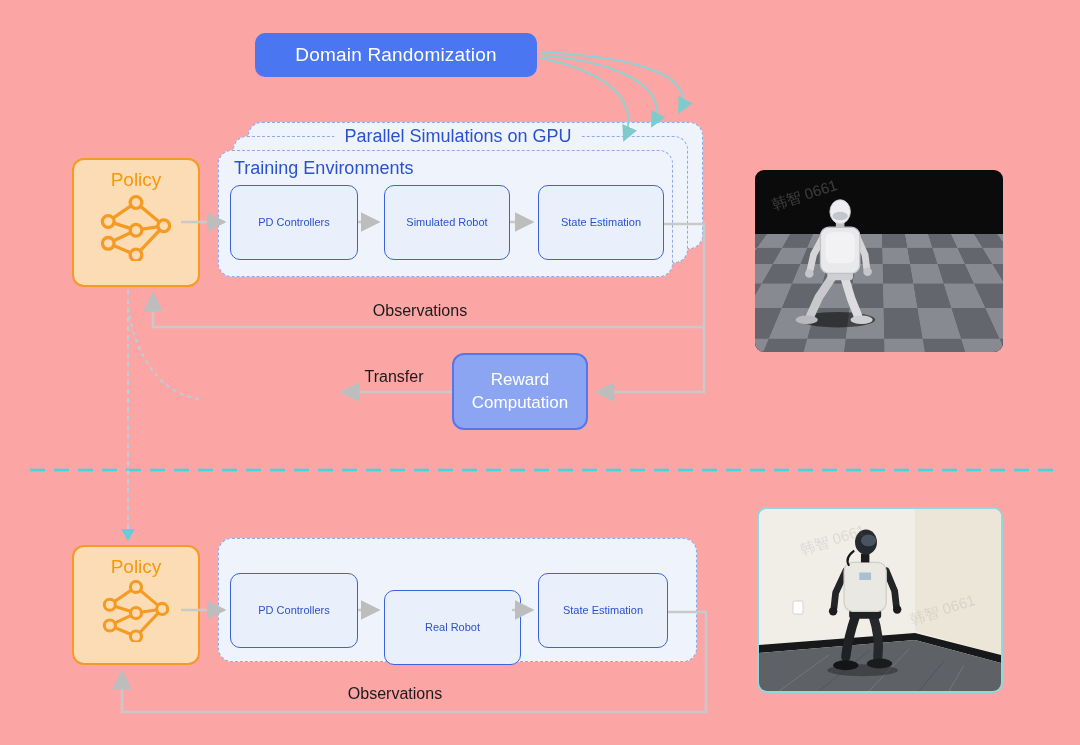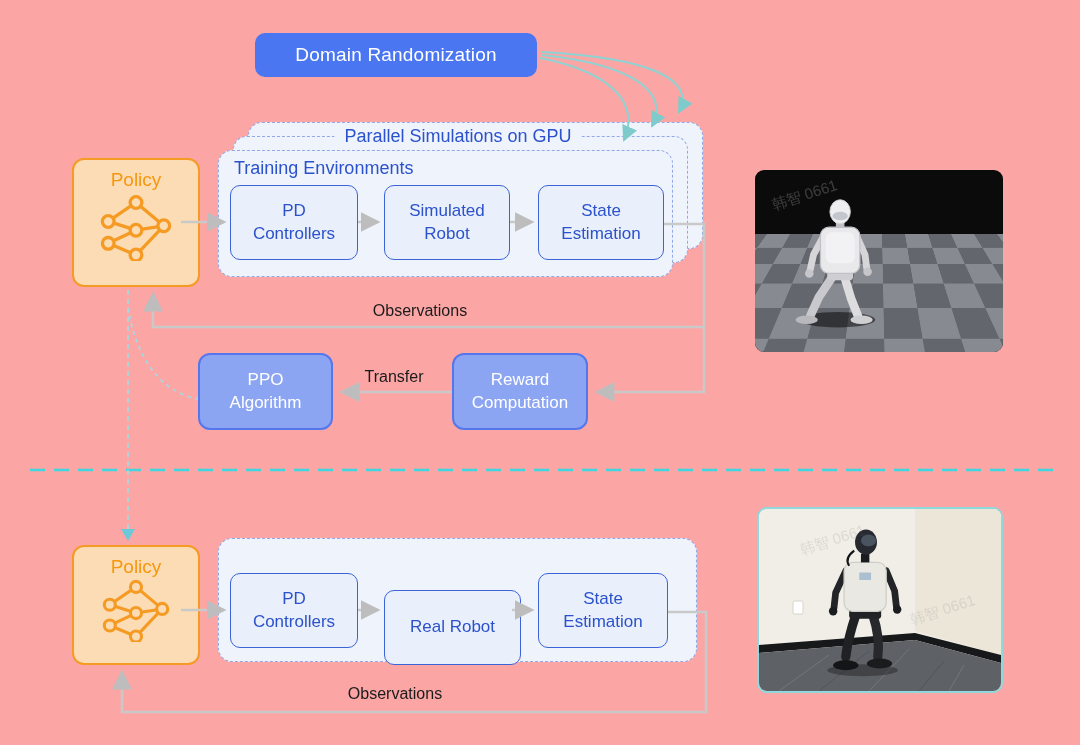--- a/index.html
+++ b/index.html
@@ -31,21 +31,21 @@
     border:1.6px dashed var(--container-border);
     background:var(--container-fill);border-radius:14px;z-index:1;box-sizing:border-box;
   }
   .container-title{
     color:var(--node-text);font-size:18px;font-weight:500;z-index:2;white-space:nowrap;
   }
   
   .node-box{
     height:75px;border-radius:10px;z-index:2;box-sizing:border-box;
     background:var(--node-fill);border:1.5px solid var(--node-border);
-    color:var(--node-text);font-size:17px;line-height:1.35;text-align:center;
+    color:var(--node-text);font-size:11px;line-height:1.35;text-align:center;
     display:flex;align-items:center;justify-content:center;padding:4px 12px;
   }
 
   
   .policy-box{
     width:128px;border-radius:12px;z-index:2;box-sizing:border-box;
     background:var(--policy-fill);border:2px solid var(--policy-border);
     display:flex;flex-direction:column;align-items:center;
   }
   .policy-label{color:var(--policy-text);font-size:19px;font-weight:500;margin-top:9px;}
@@ -120,21 +120,20 @@
         <circle cx="90" cy="42" r="8"></circle>
           <circle cx="52" cy="48" r="8"></circle>
         <circle cx="14" cy="66" r="8"></circle>
           <circle cx="52" cy="82" r="8"></circle>
       </g>
     </svg>
   </div>
 
   <div class="abs flow-label" style="left:420px;top:311px;">Observations</div>
 
-  <div class="abs algo-box" id="ppo-box">PPO Algorithm</div>
   <div class="abs flow-label" style="left:394px;top:377px;">Transfer</div>
   <div class="abs algo-box" id="reward-box">Reward Computation</div>
 
 
   <div class="abs container-box" style="left:218px;top:538px;width:479px;height:124px;"></div>
   <div class="abs container-title" style="left:234px;top:548px;margin-top:33px;">Deployment</div>
 
   <div class="abs node-box" style="left:230px;top:573px;width:128px;">PD Controllers</div>
   <div class="abs node-box" style="left:384px;top:590px;width:137px;">Real Robot</div>
   <div class="abs node-box" style="left:538px;top:573px;width:130px;">State Estimation</div>

